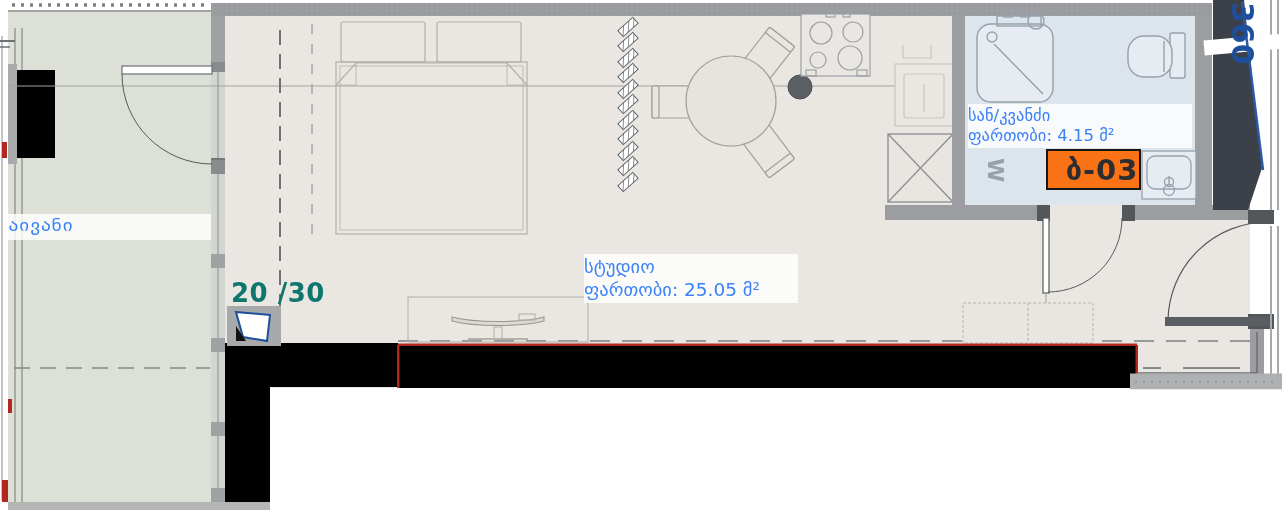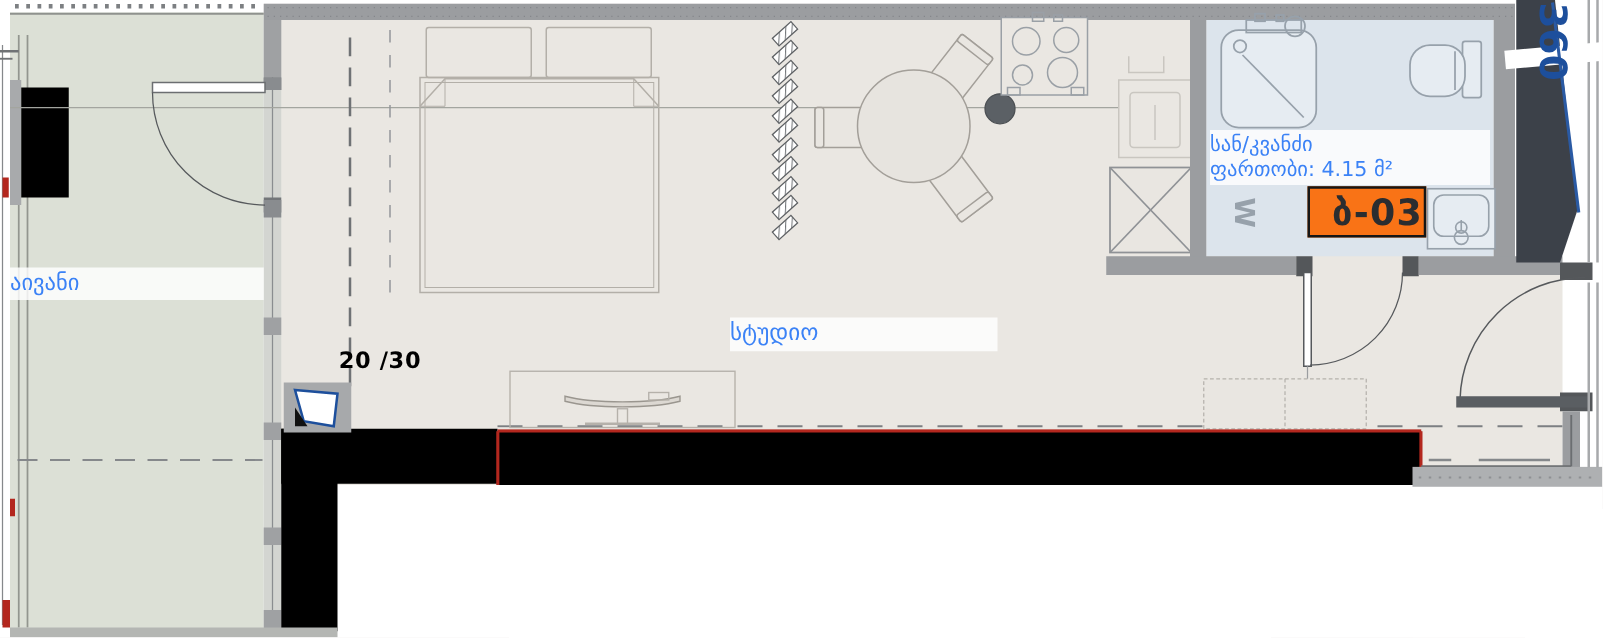--- a/index.html
+++ b/index.html
@@ -7,33 +7,33 @@
     position:relative;width:1282px;height:510px;overflow:hidden;background:#fff;
     font-family:"DejaVu Sans", sans-serif;
   }
   .plan svg{position:absolute;left:0;top:0;}
   .room-label{
     position:absolute;text-align:left;color:#3b82f6;
     background:rgba(255,255,255,0.82);line-height:1.22;padding:2px 0;
   }
   .room-label .rname{display:block;}
   .room-label .rarea{display:block;}
-  .balcony-label{left:8px;top:214px;width:203px;font-size:18px;}
+  .balcony-label{left:8px;top:214px;width:203px;font-size:18px;font-family:Liberation Mono, monospace;}
   .studio-label{left:584px;top:225px;width:214px;font-size:18.5px;margin-top:29px;}
   .bathroom-label{left:968px;top:104px;width:224px;font-size:16.5px;}
   .unit-box{
     position:absolute;left:1046px;top:149px;width:74px;height:37px;
     background:#f97316;border:2.5px solid #161616;color:#2b2d30;
     font-size:29px;font-weight:600;display:flex;align-items:center;justify-content:center;
     letter-spacing:1px;
     padding-left:17px;
   }
   .ratio-label{
-    position:absolute;left:231px;top:278px;color:#000000;
-    font-size:18px;font-weight:600;letter-spacing:0.5px;white-space:pre;margin-left:40px;
+    position:absolute;left:231px;top:278px;color:#0f766e;
+    font-size:26px;font-weight:600;letter-spacing:0.5px;white-space:pre;
   }
 </style>
 </head>
 <body>
 
 <div class="plan">
 <svg width="1282" height="510" viewBox="0 0 1282 510">
   <defs>
     <pattern id="hatch" width="5" height="5" patternUnits="userSpaceOnUse" patternTransform="rotate(45)">
       <rect width="5" height="5" fill="#ffffff"></rect>
@@ -256,20 +256,21 @@
     <path d="M 236,312 L 270,315 L 267,341 L 243,337 Z" fill="#ffffff" stroke="#1d4f9c" stroke-width="2"></path>
     <path d="M 236,326 L 246,341 L 236,341 Z" fill="#111111"></path>
   </g>
 </svg>
 
   <div class="room-label balcony-label">
     <span class="rname">აივანი</span>
   </div>
   <div class="room-label studio-label">
     <span class="rname">სტუდიო</span>
+    <span class="rarea">ფართობი: 25.05 მ²</span>
   </div>
   <div class="room-label bathroom-label">
     <span class="rname">სან/კვანძი</span>
     <span class="rarea">ფართობი: 4.15 მ²</span>
   </div>
   <div class="unit-box">
     <span>ბ-03</span>
   </div>
   <div class="ratio-label">20 /30</div>
 </div>

